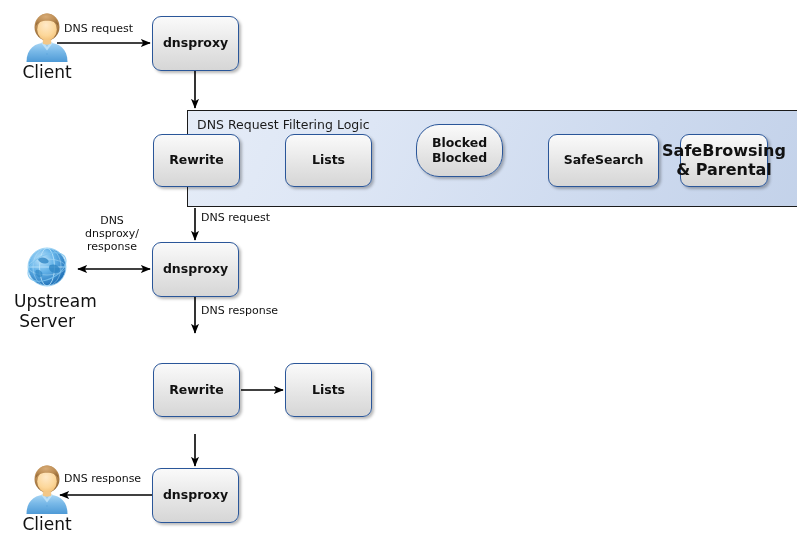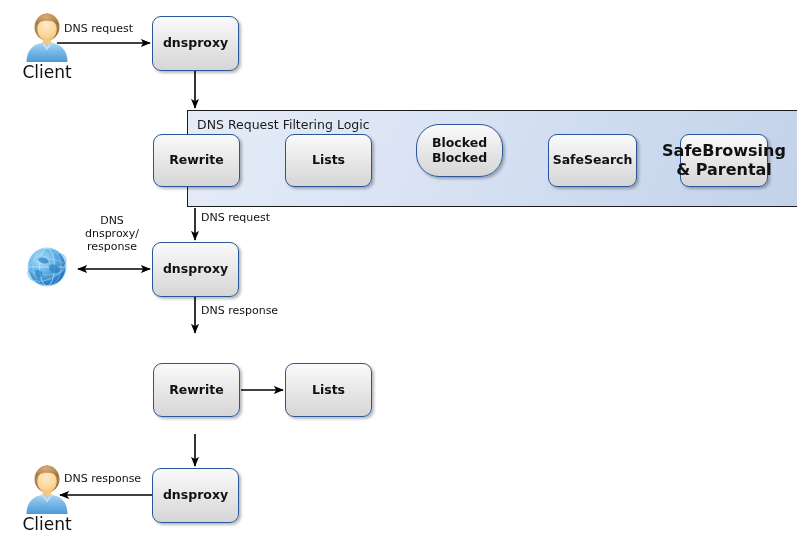--- a/index.html
+++ b/index.html
@@ -179,20 +179,22 @@
         <line x1="14" y1="24" x2="52" y2="24" stroke="#bfe6fb" stroke-width="1" opacity="0.8"></line>
         <ellipse cx="33" cy="24" rx="19" ry="8" fill="none" stroke="#bfe6fb" stroke-width="0.8" opacity="0.5"></ellipse>
 
         <path d="M24,16 C28,13.5 32,14.5 34,17 C36,19 33,21 30,20.5 C27,20 24.5,18.5 24,16 Z" fill="#2f86c4" opacity="0.8"></path>
         <path d="M36,22 C40,20.5 44,22 45,25 C46,28 42,31 38.5,29.5 C35,28 34,24 36,22 Z" fill="#2f86c4" opacity="0.8"></path>
         <path d="M22,27 C25,26 28,28 28.5,31 C29,34 25,35.5 23,33 C21.5,31 20.5,28.5 22,27 Z" fill="#2f86c4" opacity="0.7"></path>
 
         <ellipse cx="33" cy="24" rx="20.5" ry="12" fill="none" stroke="#7cc3ee" stroke-width="1.1" opacity="0.85" transform="rotate(-28 33 24)"></ellipse>
       </svg>
     </div>
+    <div class="actor-caption">Upstream
+Server</div>
   </div>
 
   <div class="actor" style="left:14px; top:464px;">
     <div class="icon-wrap">
       <svg viewBox="0 0 66 50" width="66" height="50">
         <ellipse cx="33" cy="15" rx="12.5" ry="13.5" fill="url(#hairG)"></ellipse>
         <ellipse cx="33" cy="17.5" rx="9.8" ry="11" fill="url(#faceG)"></ellipse>
         <path d="M21.5,14.5 C22.5,5 28,1.5 33,1.5 C38,1.5 43.5,5 44.5,14.5 C42,10.5 38.5,8.8 33,8.8 C27.5,8.8 24,10.5 21.5,14.5 Z" fill="url(#hairG)"></path>
         <path d="M12.5,50 C12.5,36.5 21,30.5 33,30.5 C45,30.5 53.5,36.5 53.5,50 Z" fill="url(#shirtG)"></path>
         <path d="M27,30.8 L33,38.5 L39,30.8 L36.5,30 L33,35 L29.5,30 Z" fill="#bfe2f8" opacity="0.95"></path>
@@ -228,21 +230,21 @@
     <span>Lists</span>
   </div>
 
   <div class="node" style="left:416px; top:124px; width:87px; height:53px;border-radius:23px;">
     <div>
       <span>Blocked</span>
       <span>Blocked</span>
     </div>
   </div>
 
-  <div class="node" style="left:548px; top:134px; width:89px; height:53px;">
+  <div class="node" style="left:548px; top:134px; width:111px; height:53px;">
     <span>SafeSearch</span>
   </div>
 
   <div class="node" style="left:680px; top:134px; width:88px; height:53px; font-size:16px;">
     <div>
       <span>SafeBrowsing</span>
       <span>&amp; Parental</span>
     </div>
   </div>
 

